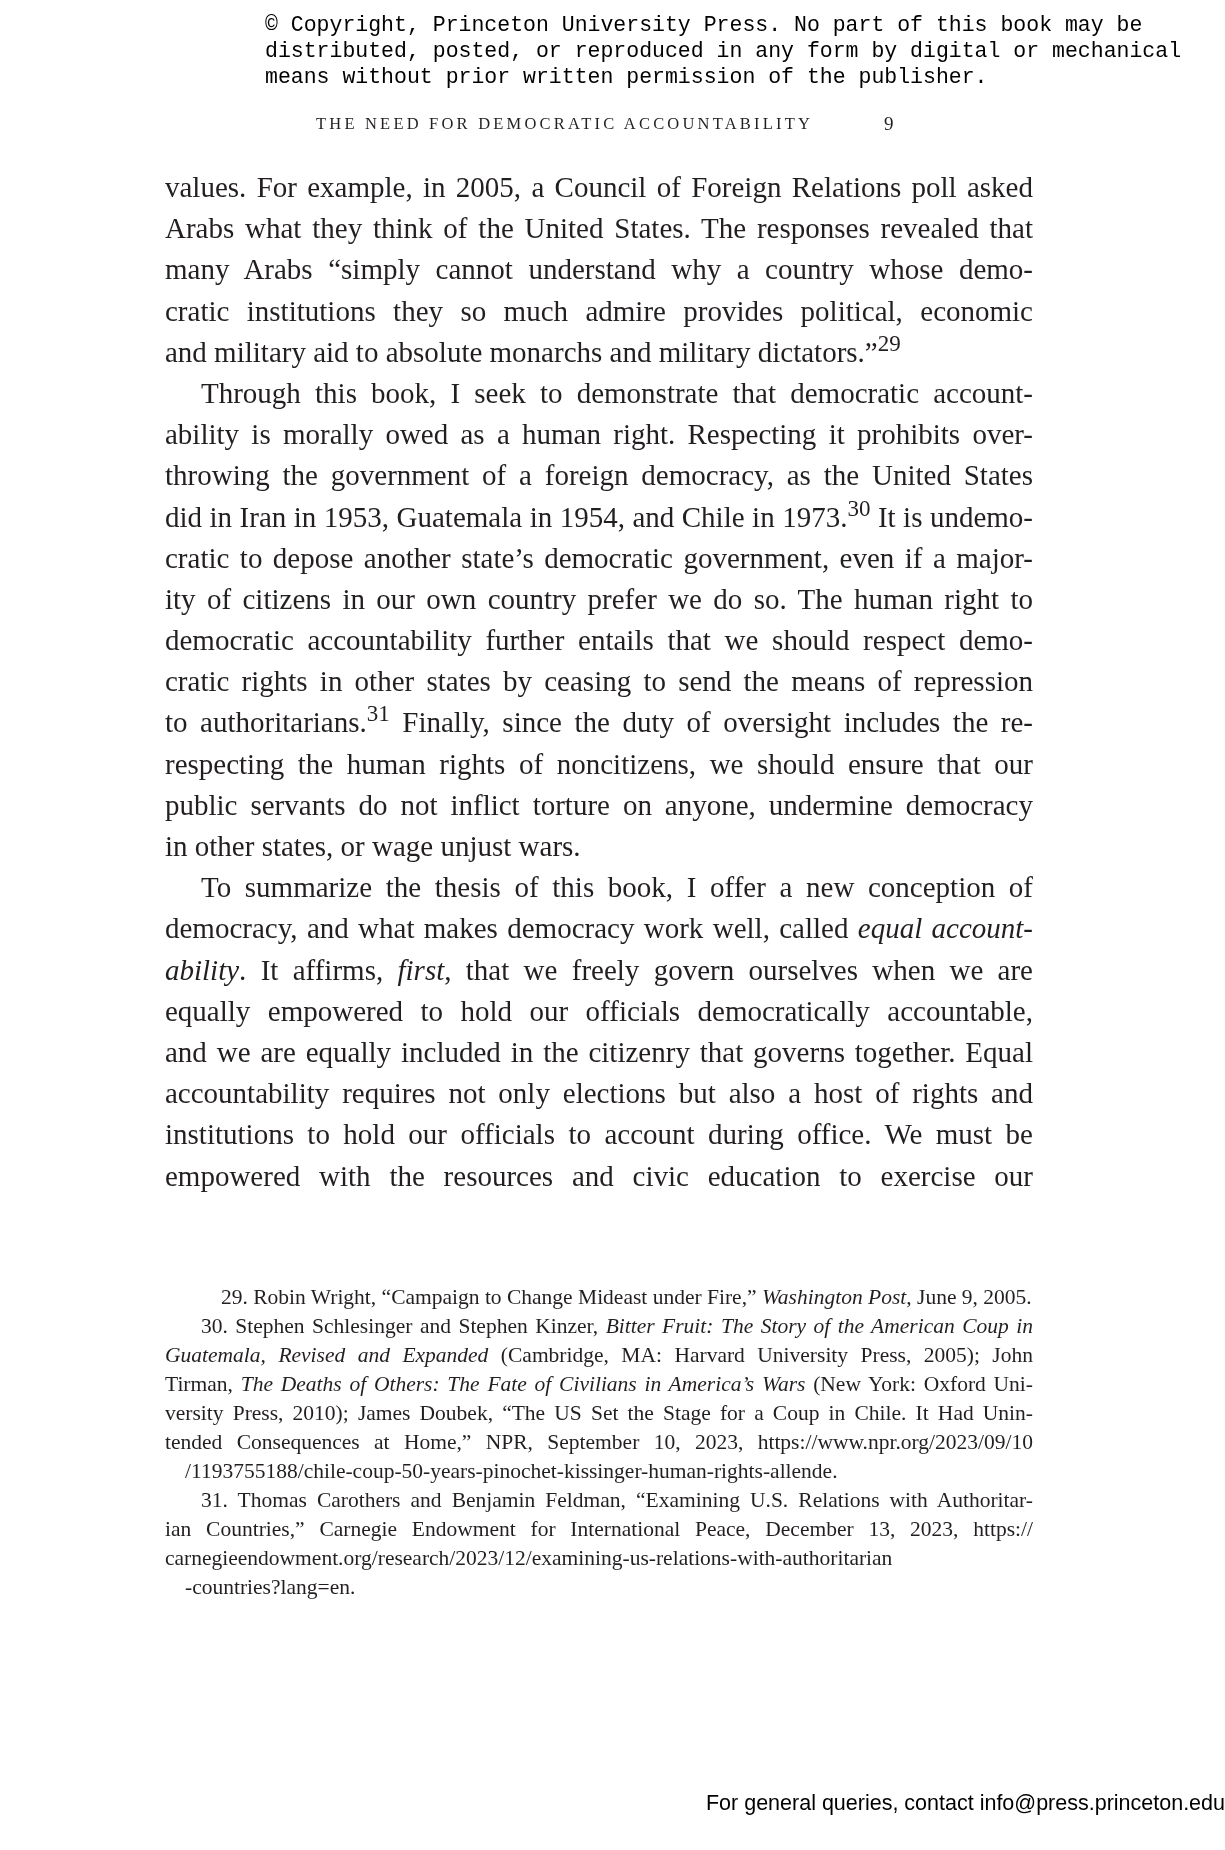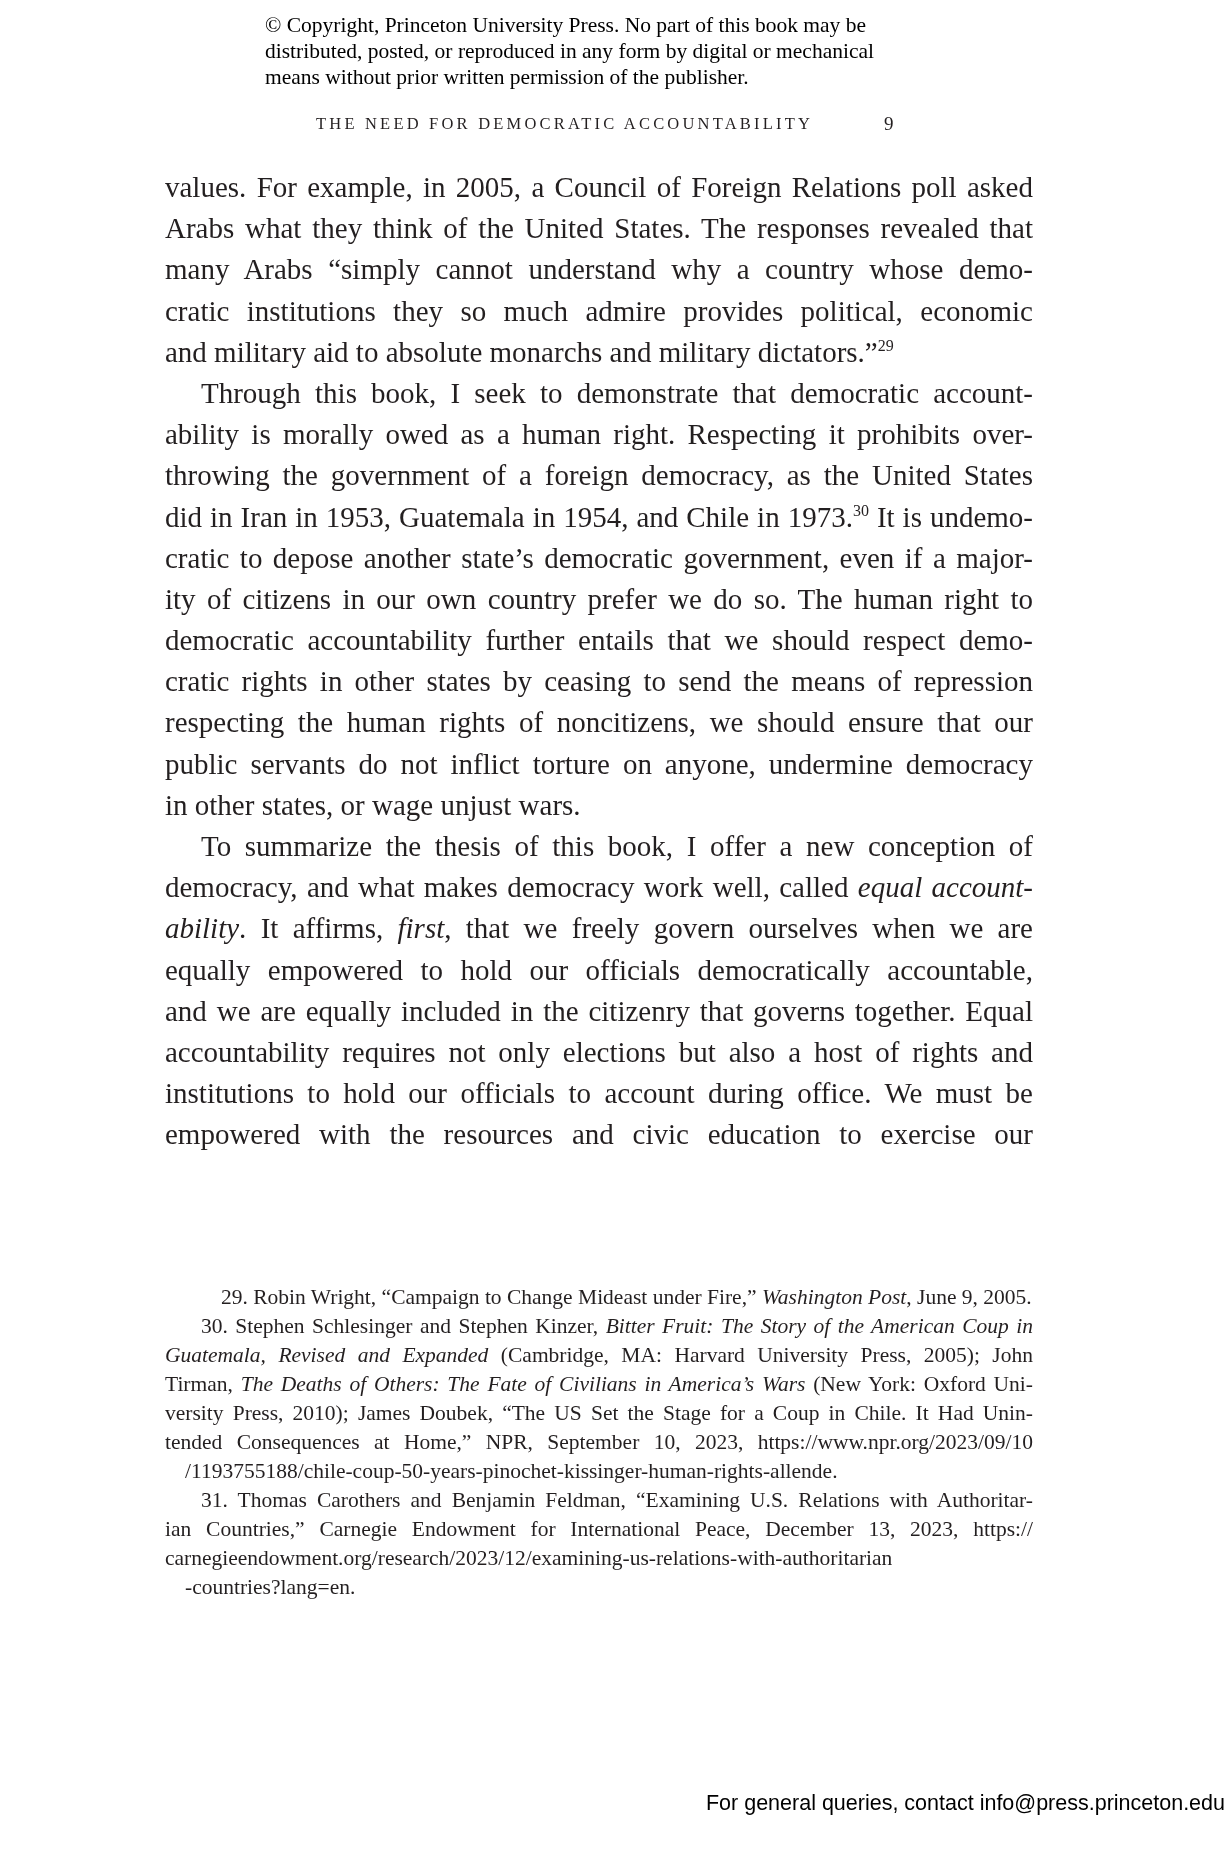--- a/index.html
+++ b/index.html
@@ -1,39 +1,39 @@
 <!DOCTYPE html>
 <html><head>
 <meta charset="utf-8">
 <style>
   html, body { margin: 0; padding: 0; background: #ffffff; }
   body { width: 1225px; height: 1850px; position: relative; overflow: hidden; color: #231f20; }
   .copyright {
     position: absolute; left: 265px; top: 12px; width: 760px;
-    font-family: Liberation Serif, serif; font-size: 21.5px; line-height: 26px; color: #000;
+    font-family: Liberation Mono, monospace; font-size: 21.5px; line-height: 26px; color: #000;
   }
   .copyright div { white-space: nowrap; }
   .running-head {
     position: absolute; left: 300px; top: 114px; width: 620px;
     font-family: "Liberation Serif", serif; font-size: 16.5px; letter-spacing: 3.2px; color: #231f20;
     white-space: nowrap;
     margin-left: 16px;
   }
   .page-num {
     position: absolute; left: 884px; top: 113px;
     font-family: "Liberation Serif", serif; font-size: 19px; color: #231f20;
   }
   .body-text {
     position: absolute; left: 165px; top: 167px; width: 868px;
     font-family: "Liberation Serif", serif; font-size: 29px; line-height: 41.2px; color: #231f20;
   }
   .line { white-space: nowrap; text-align: justify; text-align-last: justify; height: 41.2px; overflow: visible; }
   .line.last { text-align-last: left; }
   .line.indent { padding-left: 36px; }
-  sup { font-size: 16px; line-height: 0; vertical-align: 11px; }
+  sup { font-size: 23px; line-height: 0; vertical-align: 11px; }
   em { font-style: italic; }
   .footnotes {
     position: absolute; left: 165px; top: 1283px; width: 868px;
     font-family: "Liberation Serif", serif; font-size: 21.5px; line-height: 29px; color: #231f20;
   }
   .fn-line { white-space: nowrap; text-align: justify; text-align-last: justify; height: 29px; }
   .fn-line.indent { padding-left: 36px; }
   .fn-line.last { text-align-last: left; margin-left: 20px; }
   .footer {
     position: absolute; left: 0; width: 1225px; top: 1791px; text-align: right;
@@ -59,20 +59,21 @@
   <div class="line"><span>cratic institutions they so much admire provides political, economic</span></div>
   <div class="line last"><span>and military aid to absolute monarchs and military dictators.”</span><sup>29</sup></div>
   <div class="line indent"><span>Through this book, I seek to demonstrate that democratic account-</span></div>
   <div class="line"><span>ability is morally owed as a human right. Respecting it prohibits over-</span></div>
   <div class="line"><span>throwing the government of a foreign democracy, as the United States</span></div>
   <div class="line"><span>did in Iran in 1953, Guatemala in 1954, and Chile in 1973.</span><sup>30</sup><span> It is undemo-</span></div>
   <div class="line"><span>cratic to depose another state’s democratic government, even if a major-</span></div>
   <div class="line"><span>ity of citizens in our own country prefer we do so. The human right to</span></div>
   <div class="line"><span>democratic accountability further entails that we should respect demo-</span></div>
   <div class="line"><span>cratic rights in other states by ceasing to send the means of repression</span></div>
+  <div class="line"><span>to authoritarians.</span><sup>31</sup><span> Finally, since the duty of oversight includes the re-</span></div>
   <div class="line"><span>respecting the human rights of noncitizens, we should ensure that our</span></div>
   <div class="line"><span>public servants do not inflict torture on anyone, undermine democracy</span></div>
   <div class="line last"><span>in other states, or wage unjust wars.</span></div>
   <div class="line indent"><span>To summarize the thesis of this book, I offer a new conception of</span></div>
   <div class="line"><span>democracy, and what makes democracy work well, called </span><em>equal account-</em></div>
   <div class="line"><em>ability</em><span>. It affirms, </span><em>first</em><span>, that we freely govern ourselves when we are</span></div>
   <div class="line"><span>equally empowered to hold our officials democratically accountable,</span></div>
   <div class="line"><span>and we are equally included in the citizenry that governs together. Equal</span></div>
   <div class="line"><span>accountability requires not only elections but also a host of rights and</span></div>
   <div class="line"><span>institutions to hold our officials to account during office. We must be</span></div>

